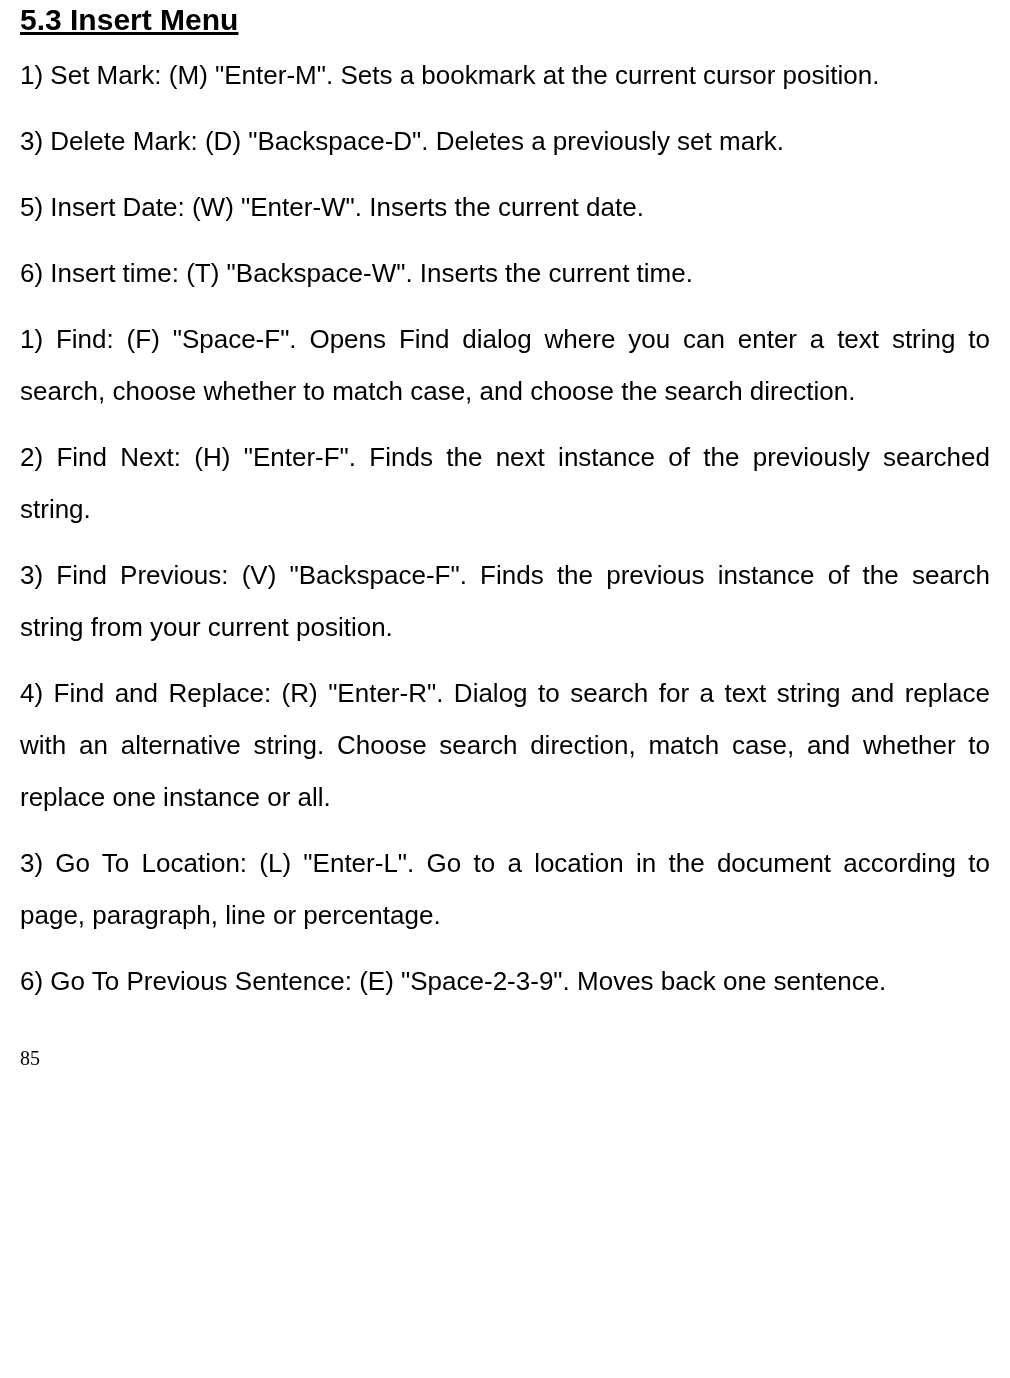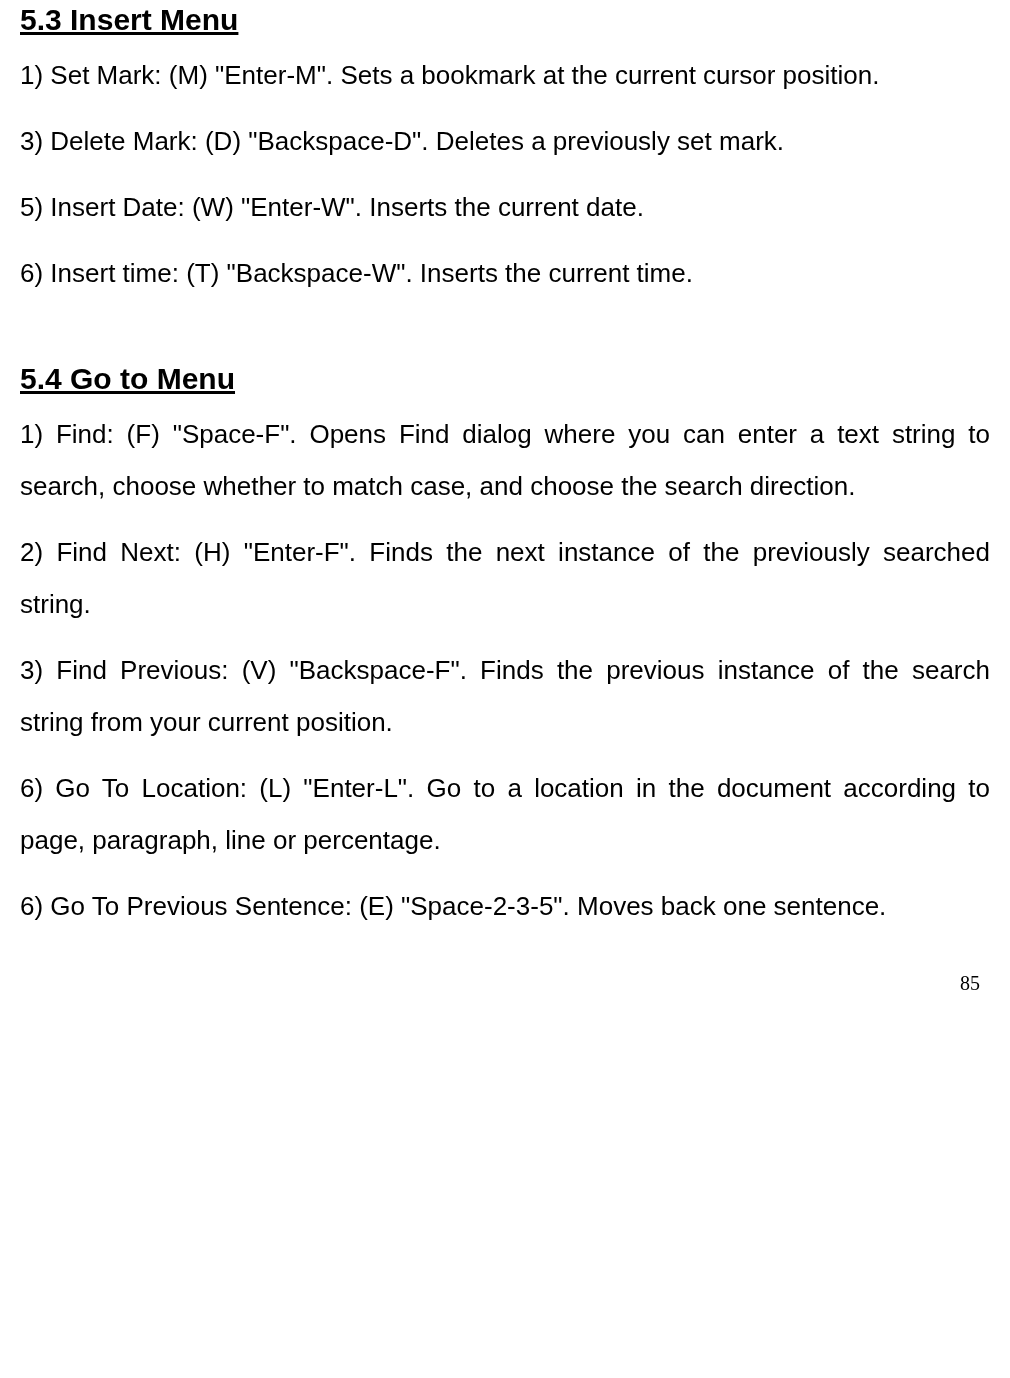--- a/index.html
+++ b/index.html
@@ -30,39 +30,39 @@
     line-height: 2.0;
     margin: 0 0 14px 0;
     text-align: left;
   }
   .item.justify {
     text-align: justify;
     text-justify: inter-word;
   }
   .page-number {
     position: relative;
-    text-align: right;
+    text-align: left;
     font-family: "Times New Roman", Times, serif;
     font-size: 20px;
     padding-right: 10px;
     margin-top: 40px;
   }
 </style>
 </head>
 <body>
 
 <div class="page">
 
   <h2 class="section-heading">5.3 Insert Menu</h2>
   <p class="item">1) Set Mark: (M) "Enter-M". Sets a bookmark at the current cursor position.</p>
   <p class="item">3) Delete Mark: (D) "Backspace-D". Deletes a previously set mark.</p>
   <p class="item">5) Insert Date: (W) "Enter-W". Inserts the current date.</p>
   <p class="item">6) Insert time: (T) "Backspace-W". Inserts the current time.</p>
 
-  <h2 class="section-heading spaced-top">5.4 Go to Menu</h2>
   <p class="item justify">1) Find: (F) "Space-F". Opens Find dialog where you can enter a text string to search, choose whether to match case, and choose the search direction.</p>
   <p class="item justify">2) Find Next: (H) "Enter-F". Finds the next instance of the previously searched string.</p>
   <p class="item justify">3) Find Previous: (V) "Backspace-F". Finds the previous instance of the search string from your current position.</p>
-  <p class="item justify">6) Go To Location: (L) "Enter-L". Go to a location in the document according to page, paragraph, line or percentage.</p>
-  <p class="item">6) Go To Previous Sentence: (E) "Space-2-3-5". Moves back one sentence.</p>
+  <p class="item justify">4) Find and Replace: (R) "Enter-R". Dialog to search for a text string and replace with an alternative string. Choose search direction, match case, and whether to replace one instance or all.</p>
+  <p class="item justify">3) Go To Location: (L) "Enter-L". Go to a location in the document according to page, paragraph, line or percentage.</p>
+  <p class="item">6) Go To Previous Sentence: (E) "Space-2-3-9". Moves back one sentence.</p>
 
   <div class="page-number">85</div>
 </div>
 
 </body></html>

